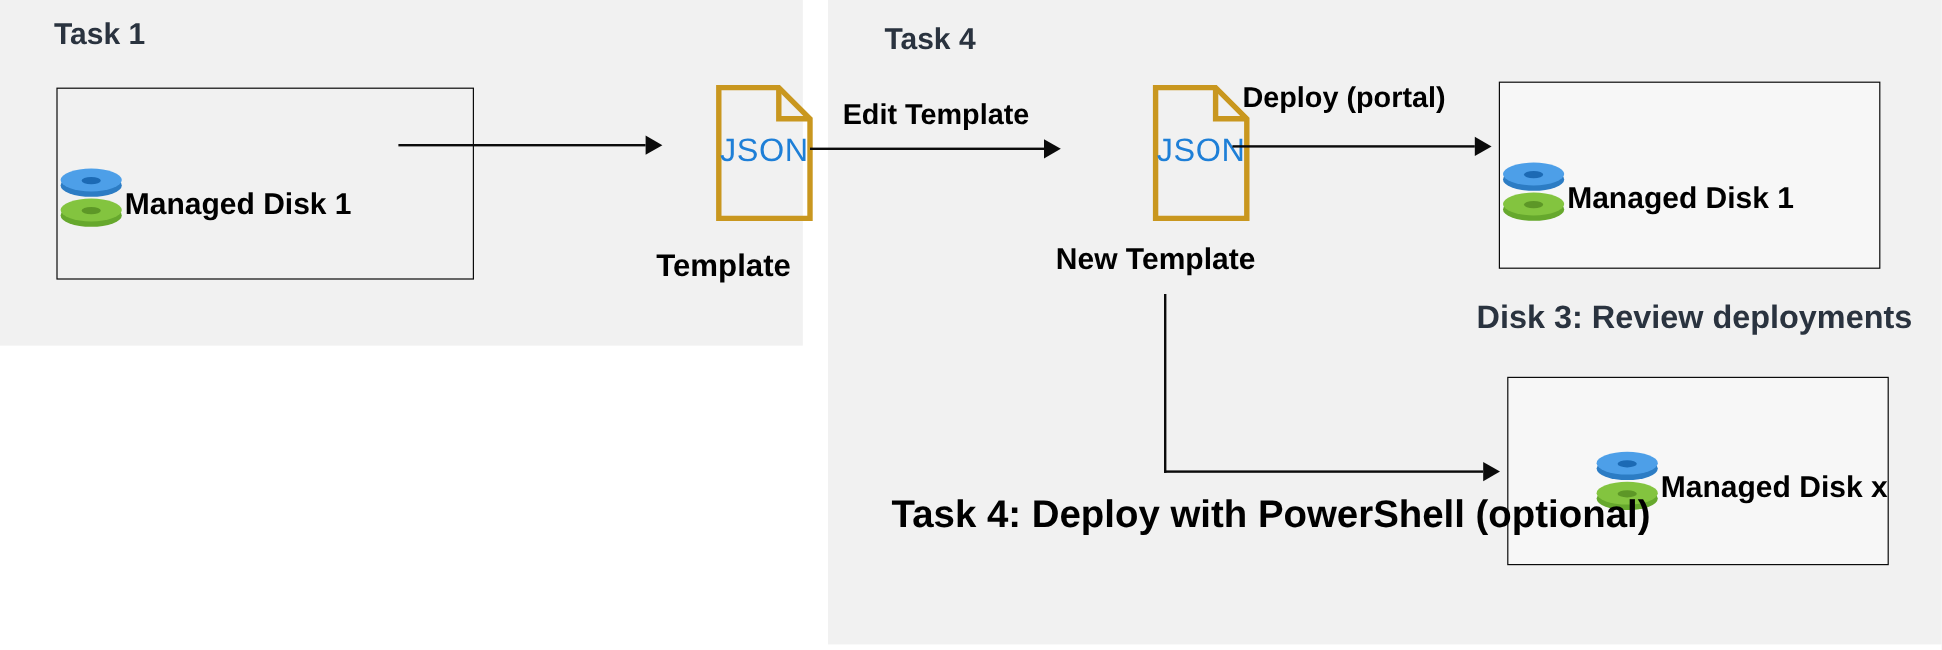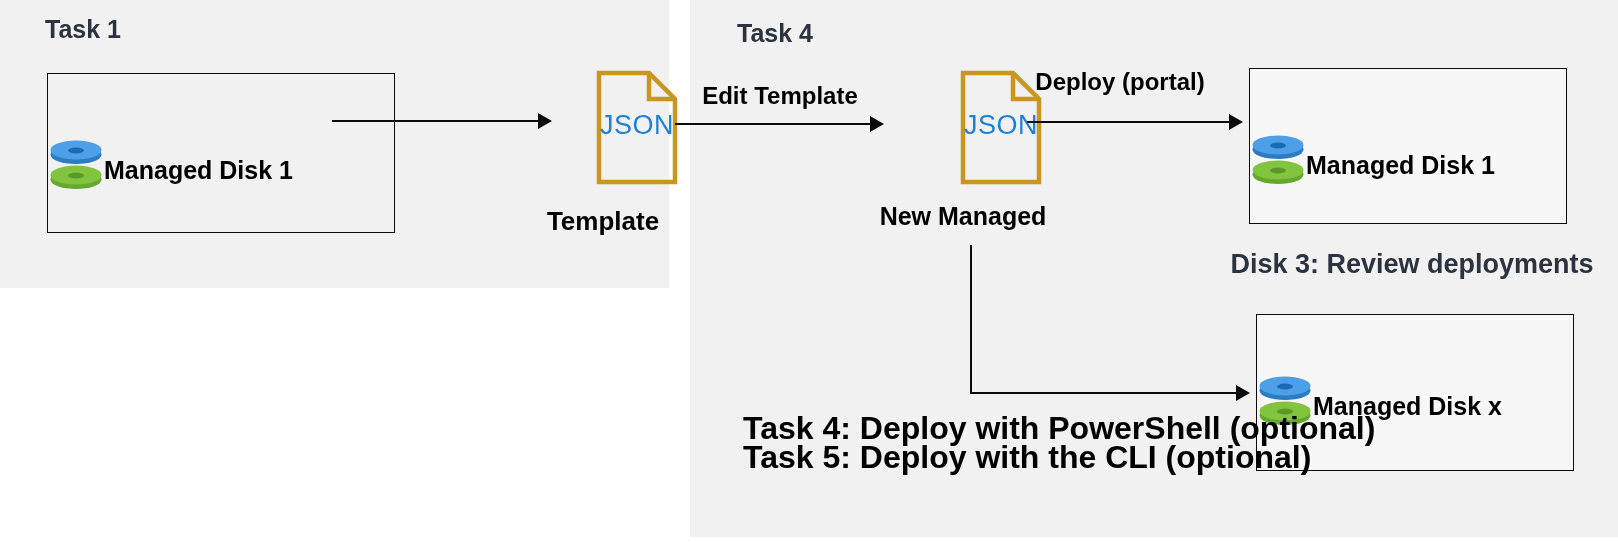--- a/index.html
+++ b/index.html
@@ -13,21 +13,21 @@
 
   .heading{position:absolute;font-weight:700;font-size:25px;line-height:1.1;color:#2A333F;white-space:nowrap;}
   #task1-heading{left:45px;top:16px;}
   #task2-heading{left:737px;top:20px;}
   #task3-heading{left:1212px;top:250px;width:400px;text-align:center;font-size:27px;}
 
   .disk-box{position:absolute;border:1.5px solid #0b0b0b;box-sizing:border-box;
     display:flex;flex-direction:row;align-items:center;}
   #box-source{left:47px;top:73px;width:348px;height:160px;padding-top:24px;}
   #box-deployed1{left:1249px;top:68px;width:318px;height:156px;padding-top:28px;background:rgba(255,255,255,0.45);}
-  #box-deployedx{left:1256px;top:314px;width:318px;height:157px;padding-top:16px;background:rgba(255,255,255,0.45);}
+  #box-deployedx{left:1256px;top:314px;width:318px;height:157px;padding-top:16px;background:rgba(255,255,255,0.45);justify-content:flex-end;}
 
   .disk-svg{width:56px;height:52px;display:block;}
   .box-label{margin-top:11px;font-weight:700;font-size:25px;color:#000;line-height:1;white-space:nowrap;}
 
   .arrow-line{position:absolute;height:2px;background:#0b0b0b;}
   .arrow-head{position:absolute;width:0;height:0;border-top:8px solid transparent;border-bottom:8px solid transparent;border-left:14px solid #0b0b0b;}
   .vline{position:absolute;width:2px;background:#0b0b0b;}
 
   .arrow-label{position:absolute;font-weight:700;font-size:24px;color:#000;line-height:1;text-align:center;white-space:nowrap;}
   #edit-template-label{left:660px;top:84px;width:240px;}
@@ -84,21 +84,21 @@
 <div class="arrow-line" style="left:675px;top:123px;width:195px;"></div>
 <div class="arrow-head" style="left:870px;top:116px;"></div>
 
 <div class="json-icon" id="json-icon-2">
   <svg width="86" height="119" viewBox="0 0 86 119">
     <path d="M5 5 H55 L81 31 V114 H5 Z" fill="none" stroke="#C9971F" stroke-width="4.5" stroke-linejoin="miter"></path>
     <path d="M55 5 V31 H81" fill="none" stroke="#C9971F" stroke-width="4.5"></path>
   </svg>
   <div class="json-text">JSON</div>
 </div>
-<div class="caption" id="newtemplate-caption">New Managed</div>
+<div class="caption" id="newtemplate-caption">New Template</div>
 
 <div class="arrow-label" id="deploy-portal-label">Deploy (portal)</div>
 <div class="arrow-line" style="left:1027px;top:121px;width:202px;"></div>
 <div class="arrow-head" style="left:1229px;top:114px;"></div>
 
 <div class="disk-box" id="box-deployed1">
   <svg class="disk-svg" viewBox="0 0 56 52">
     <ellipse cx="28" cy="40.5" rx="25.5" ry="9.5" fill="#66A82D"></ellipse>
     <ellipse cx="28" cy="36" rx="25.5" ry="9.5" fill="#83C43F"></ellipse>
     <ellipse cx="28" cy="36.5" rx="8" ry="3" fill="#5D9727"></ellipse>
@@ -120,14 +120,13 @@
     <ellipse cx="28" cy="36.5" rx="8" ry="3" fill="#5D9727"></ellipse>
     <ellipse cx="28" cy="15.5" rx="25.5" ry="9.5" fill="#2C7CC4"></ellipse>
     <ellipse cx="28" cy="11" rx="25.5" ry="9.5" fill="#4D9FE8"></ellipse>
     <ellipse cx="28" cy="11.5" rx="8" ry="3" fill="#1C6AB4"></ellipse>
   </svg>
   <div class="box-label">Managed Disk x</div>
 </div>
 
 <div id="optional-tasks">
   <div>Task 4: Deploy with PowerShell (optional)</div>
-  <div>Task 5: Deploy with the CLI (optional)</div>
 </div>
 
 </body></html>

